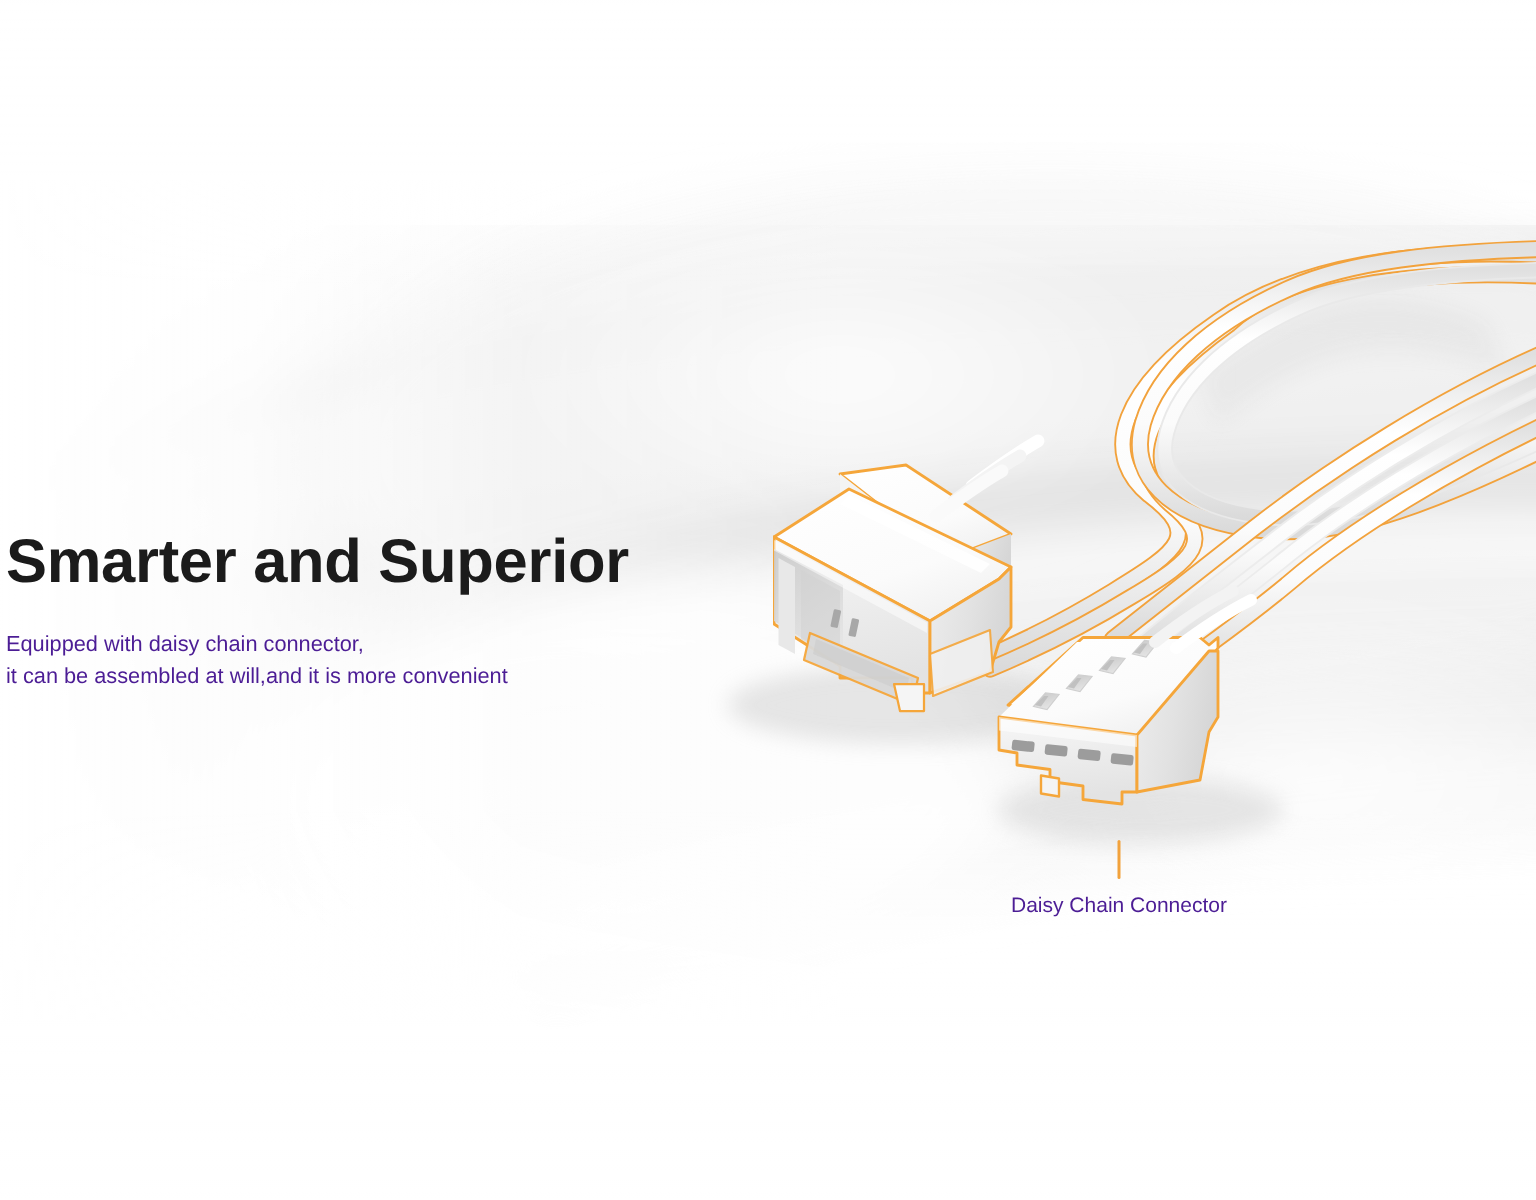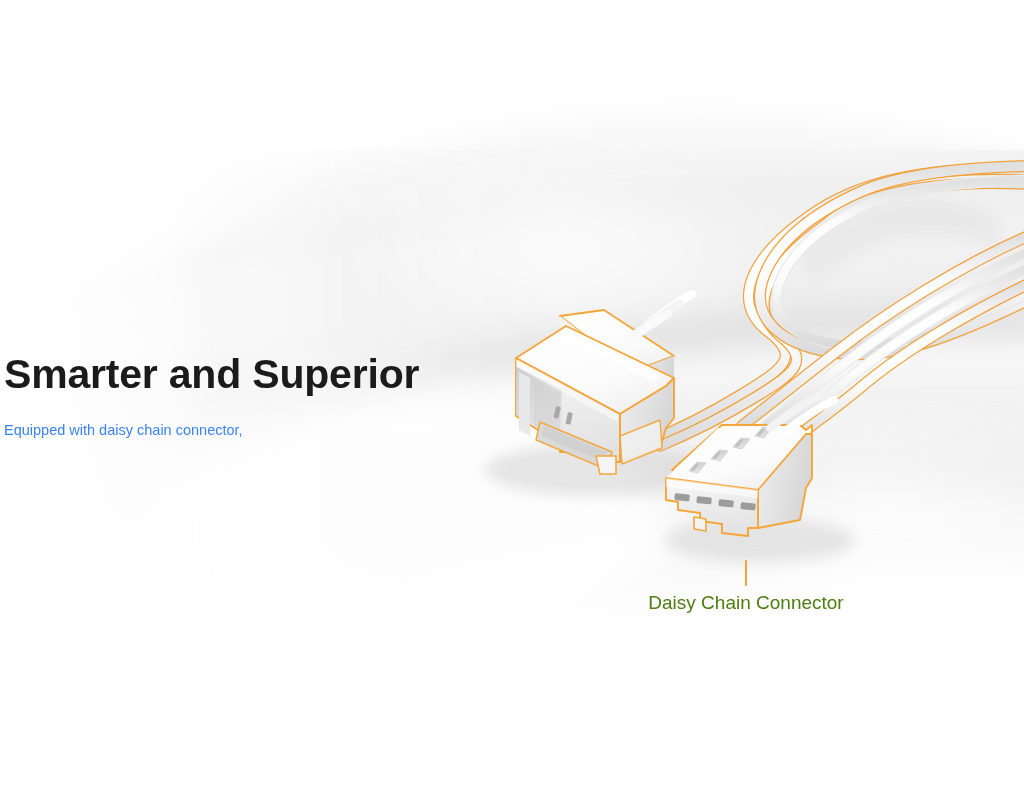--- a/index.html
+++ b/index.html
@@ -51,21 +51,21 @@
     letter-spacing: -0.2px;
     color: #1b1b1b;
     line-height: 1.08;
     white-space: nowrap;
   }
   #subcopy {
     margin: 0;
     padding-top: 24px;
     font-size: 14.5px;
     line-height: 21px;
-    color: #3b82f6;
+    color: #4c1d95;
   }
   #subcopy .line { display: block; white-space: nowrap; }
 
   
   #callout {
     position: absolute;
     left: 560px;
     top: 560px;
     width: 372px;
     text-align: center;
@@ -73,22 +73,22 @@
   #callout-tick {
     width: 2px;
     height: 26px;
     margin: 0 auto;
     background: #f2a23c;
     border-radius: 1px;
   }
   #callout-label {
     display: block;
     margin-top: 8px;
-    font-size: 19px;
-    color: #4d7c0f;
+    font-size: 14px;
+    color: #4c1d95;
     line-height: 18px;
   }
 </style>
 </head>
 <body>
 
 <div id="stage">
 
   <svg id="bg-art" viewBox="0 0 1024 800" xmlns="http://www.w3.org/2000/svg">
     <defs>
@@ -359,20 +359,21 @@
       <path d="M 648 324 C 664 312 678 302 692 294" stroke="#ffffff" stroke-width="8.5"></path>
       <path d="M 636 334 C 652 322 666 312 680 304" stroke="#f4f4f4" stroke-width="8.5"></path>
       <path d="M 624 344 C 640 332 654 322 668 314" stroke="#fafafa" stroke-width="8.5"></path>
     </g>
   </svg>
 
   <div id="text-block">
     <h1 id="headline">Smarter and Superior</h1>
     <p id="subcopy">
       <span class="line">Equipped with daisy chain connector,</span>
+      <span class="line">it can be assembled at will,and it is more convenient</span>
     </p>
   </div>
 
   <div id="callout">
     <div id="callout-tick"></div>
     <span id="callout-label">Daisy Chain Connector</span>
   </div>
 
 </div>
 

